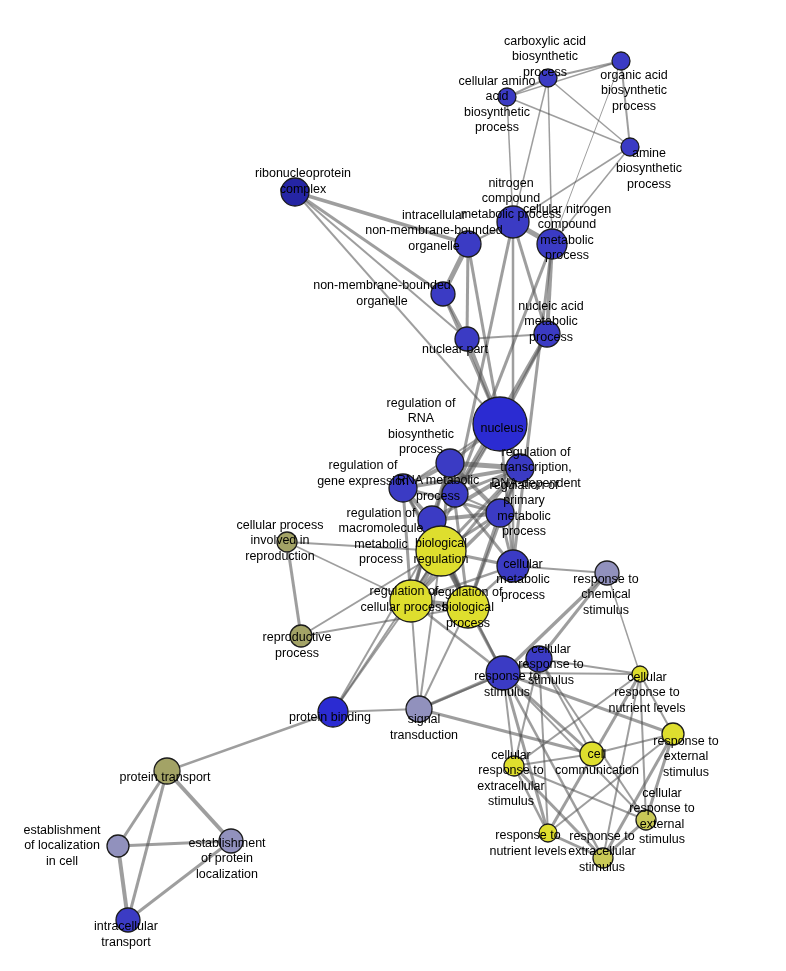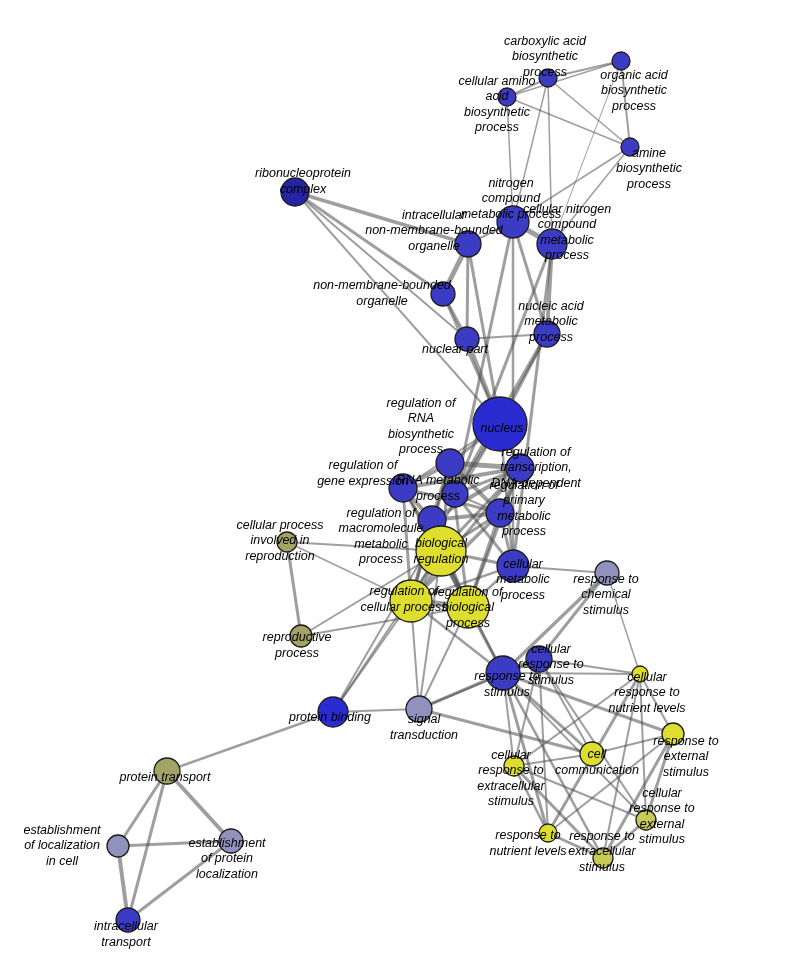--- a/index.html
+++ b/index.html
@@ -1,21 +1,20 @@
 <!DOCTYPE html>
 <html><head>
 <meta charset="utf-8">
 <style>
   html, body { margin: 0; padding: 0; background: #ffffff; }
   .stage {
     width: 786px; height: 971px;
     position: relative; overflow: hidden;
     background: #ffffff;
     font-family: "Liberation Sans", "DejaVu Sans", sans-serif;
-    font-style: italic;
   }
   svg { display: block; }
   svg text {
     font-family: "Liberation Sans", "DejaVu Sans", sans-serif;
     font-size: 12.5px;
     fill: #000000;
     text-anchor: middle;
   }
   svg circle { cursor: pointer; }
 </style>

